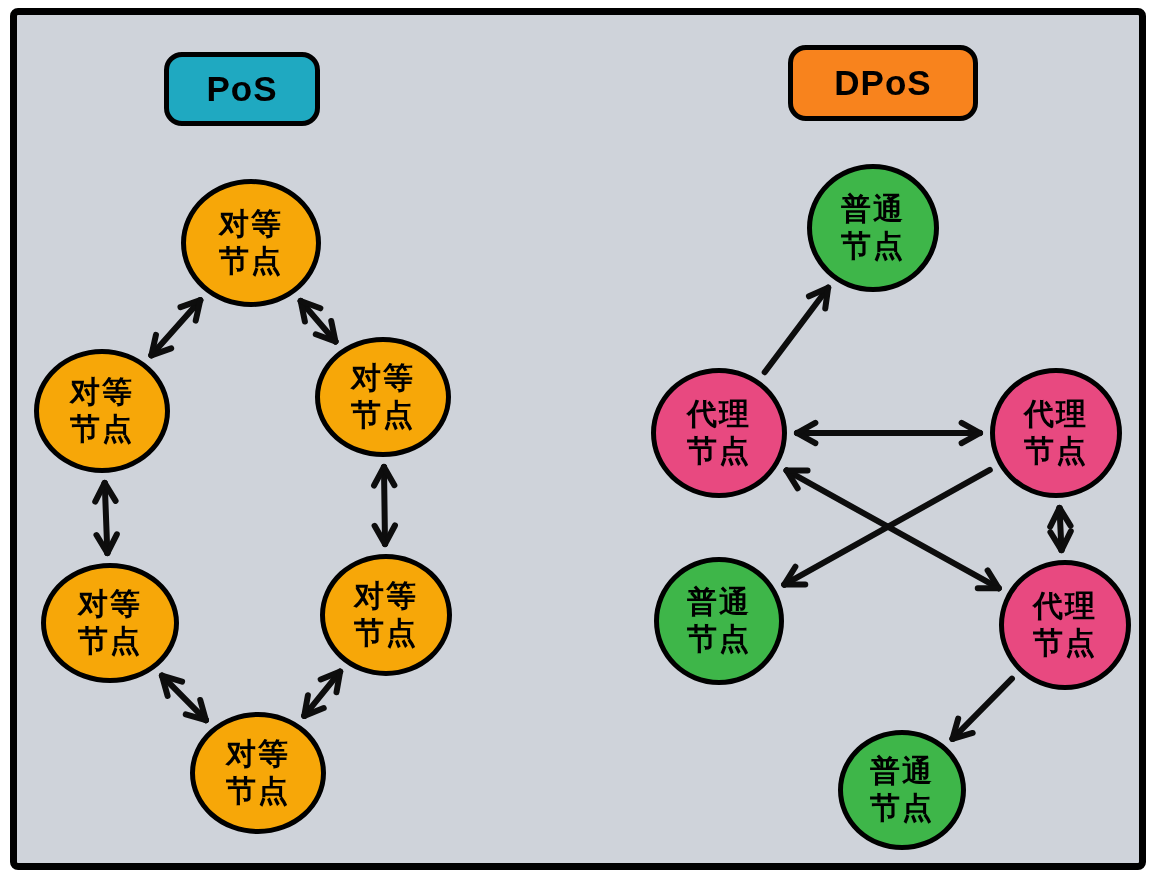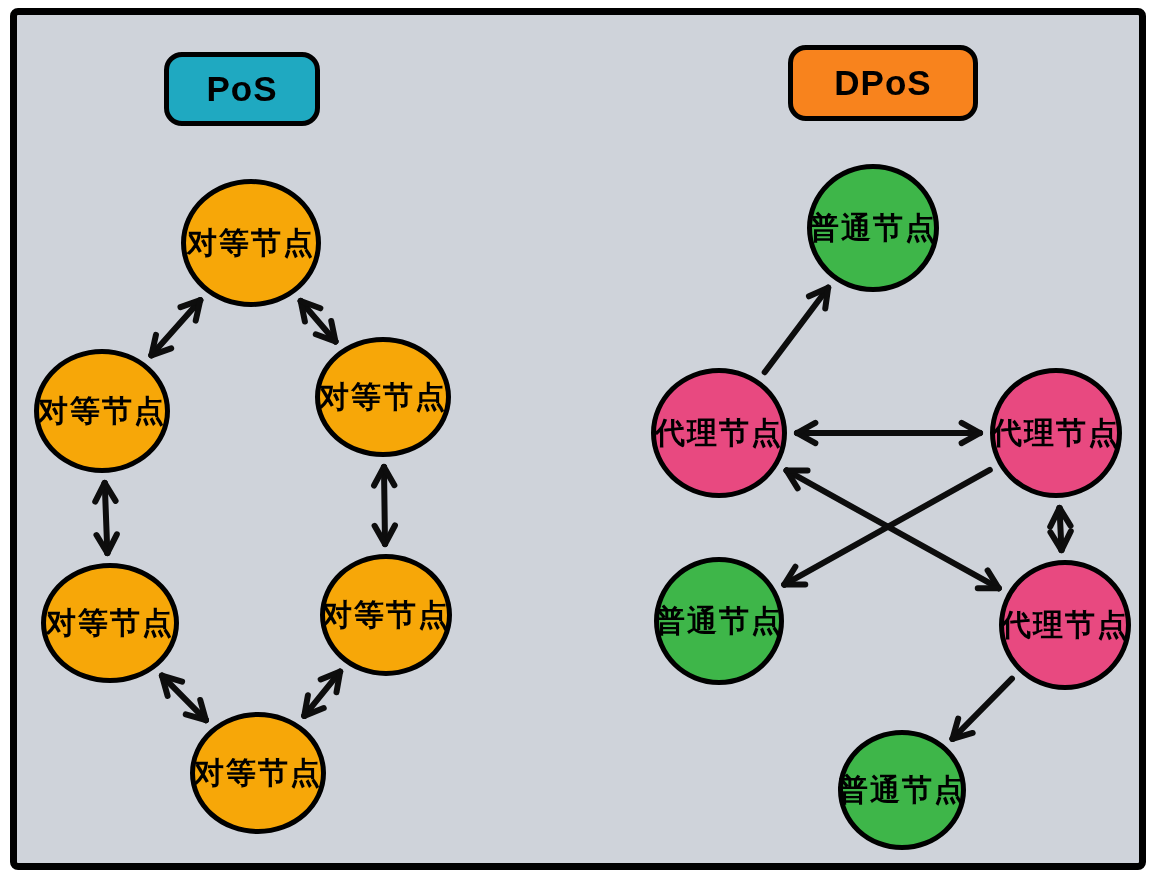--- a/index.html
+++ b/index.html
@@ -18,21 +18,21 @@
   .badge{
     position:absolute;
     display:flex;align-items:center;justify-content:center;
     border:5px solid #000;border-radius:18px;
     box-sizing:border-box;
     font-size:35px;font-weight:bold;color:#000;
     letter-spacing:1px;
   }
   .node{
     position:absolute;
-    display:flex;align-items:center;justify-content:center;
+    display:flex;flex-direction:column;align-items:center;justify-content:center;
     border:5px solid #000;border-radius:50%;
     box-sizing:border-box;
     color:#000;font-size:30px;font-weight:700;
     line-height:1.22;letter-spacing:2px;
     text-align:center;
   }
   .node .line{white-space:nowrap;}
 </style>
 </head>
 <body>

